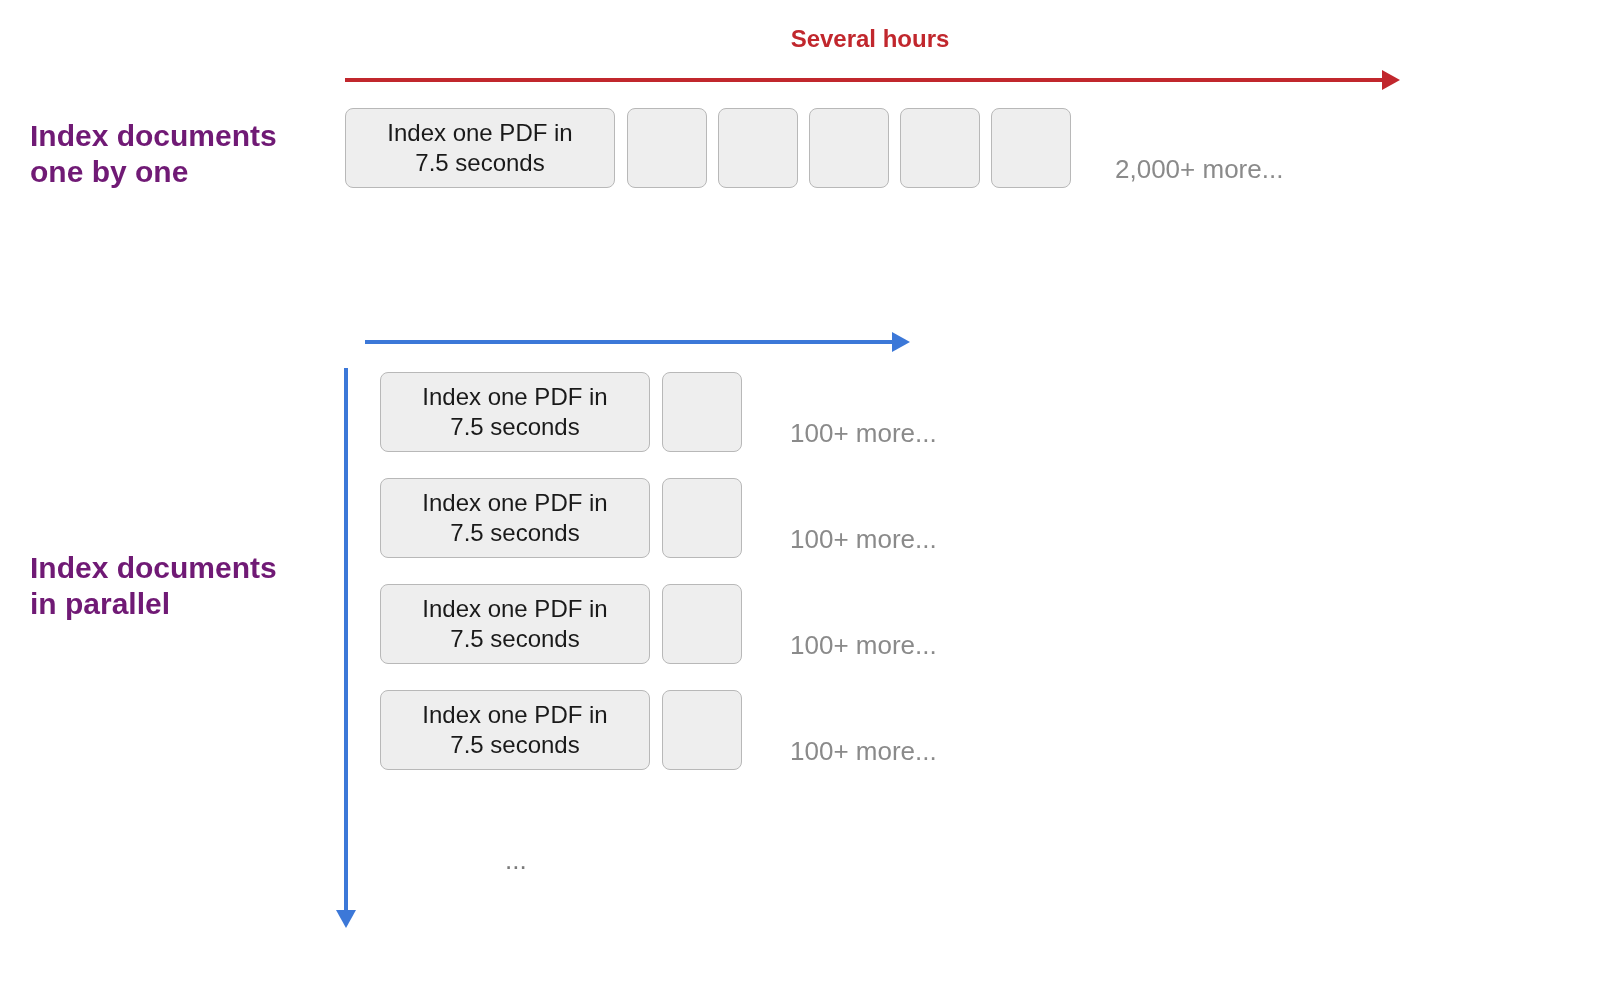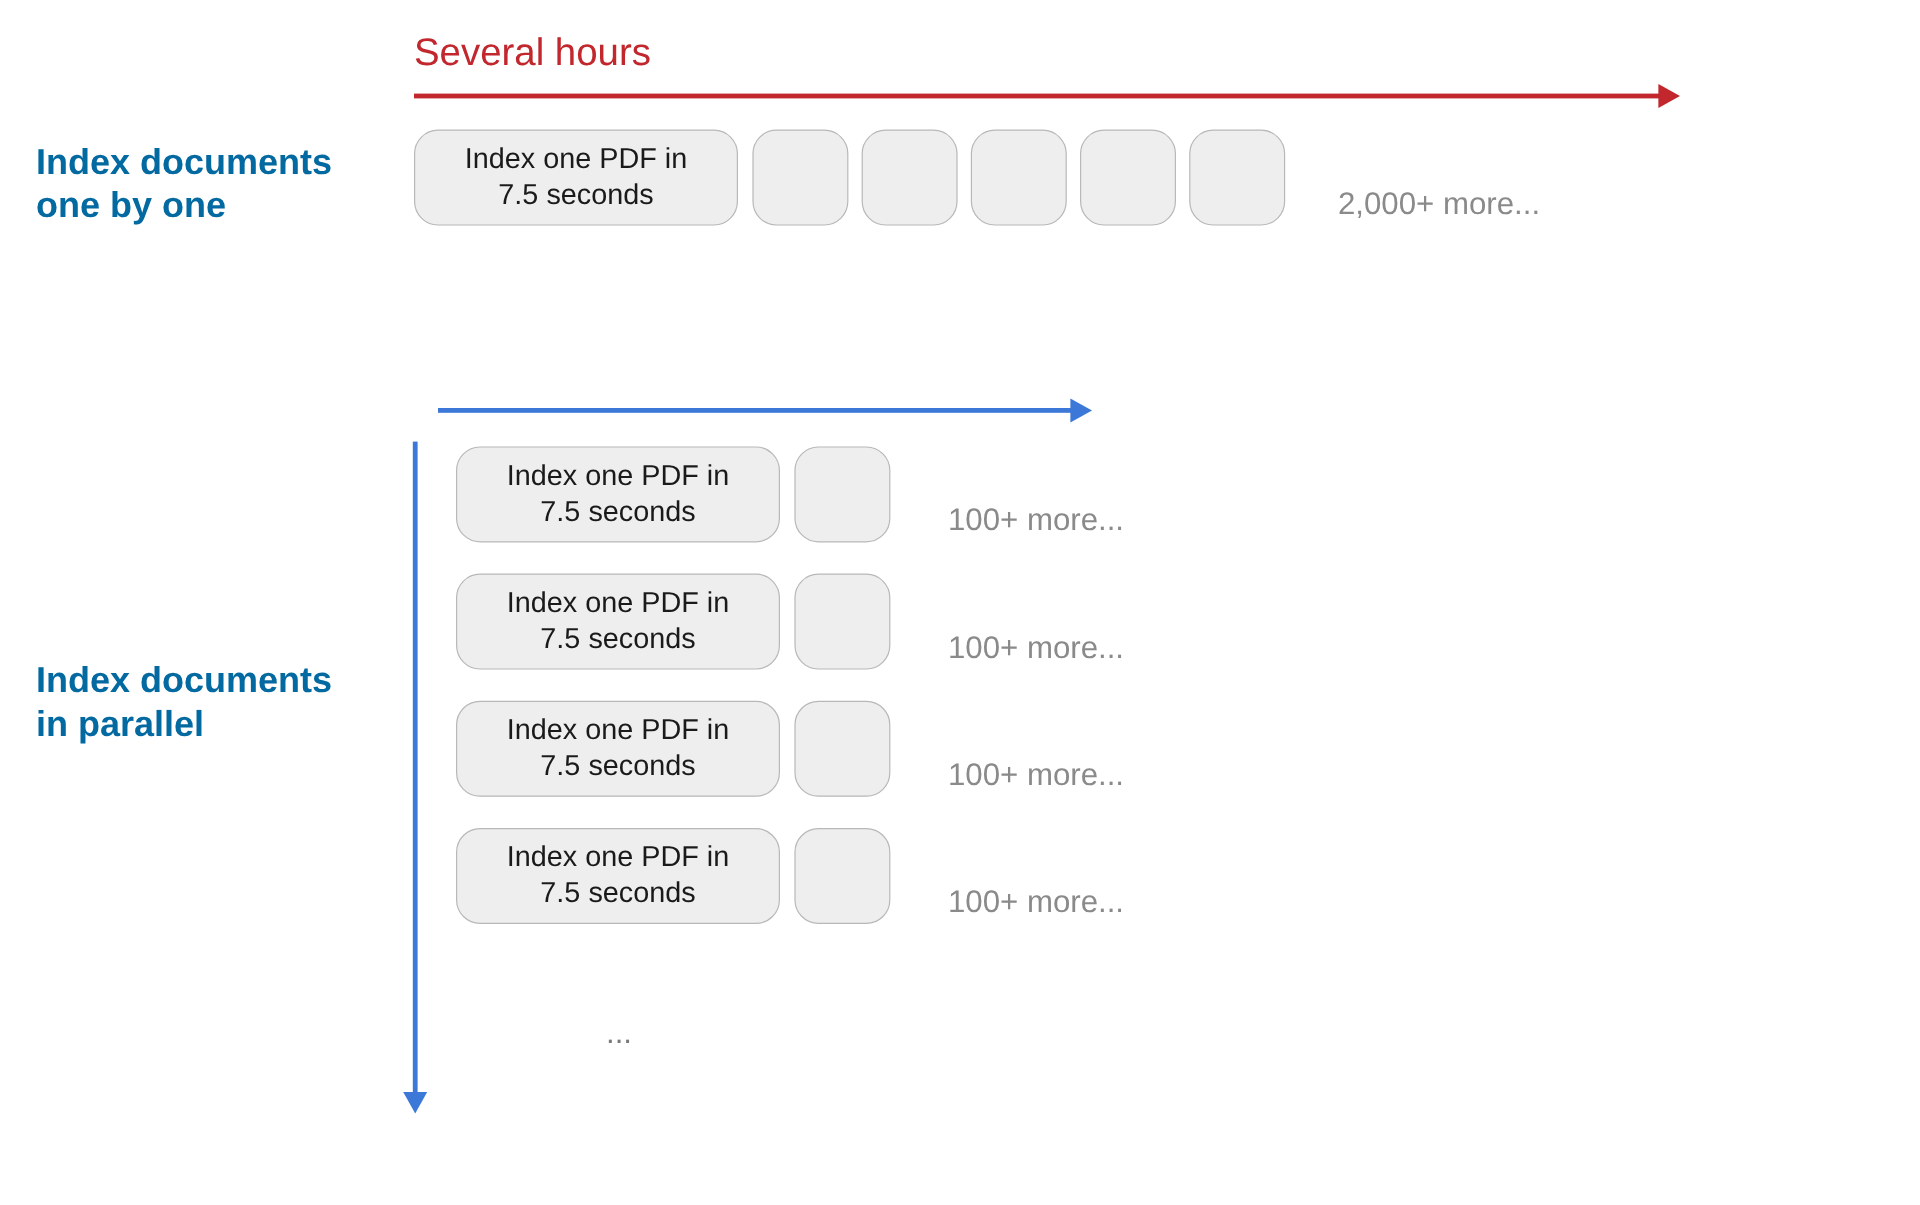--- a/index.html
+++ b/index.html
@@ -12,29 +12,29 @@
     position: relative;
   }
   .stage { position: relative; width: 1600px; height: 1004px; }
 
   
   .section-label {
     position: absolute;
     font-weight: 700;
     font-size: 30px;
     line-height: 1.2;
-    color: #0369a1;
+    color: #701a75;
   }
 
   
   .headline {
     position: absolute;
-    font-weight: 400;
-    font-size: 32px;
-    text-align: left;
+    font-weight: 700;
+    font-size: 24px;
+    text-align: center;
   }
   .headline.red  { color: #c1272d; }
   .headline.blue { color: #3c78d8; }
 
   
   .h-arrow {
     position: absolute;
     height: 4px;
   }
   .h-arrow .shaft {
@@ -65,21 +65,21 @@
     border-left:10px solid transparent;
     border-right:10px solid transparent;
     border-top:18px solid #3c78d8;
   }
 
   
   .box {
     position:absolute;
     background:#eeeeee;
     border:1.5px solid #b8b8b8;
-    border-radius:20px;
+    border-radius:8px;
   }
   .box.labeled {
     display:flex; align-items:center; justify-content:center;
     text-align:center;
     font-size:24px; line-height:1.25;
     color:#1a1a1a;
     padding:8px 18px;
   }
 
   .more {

